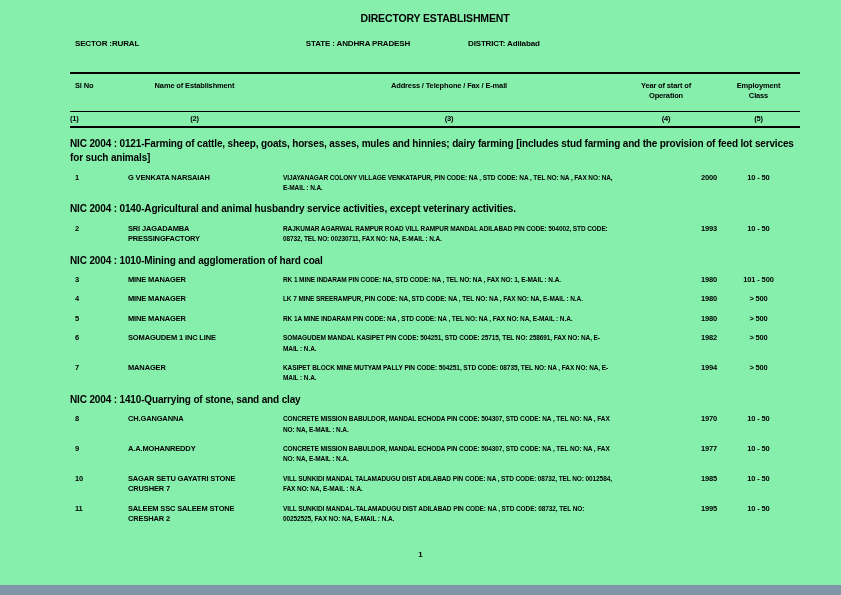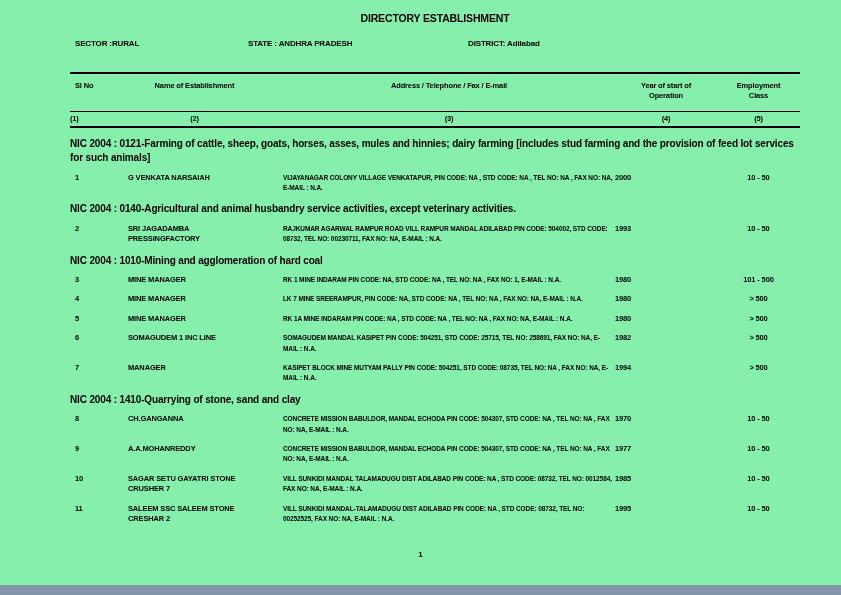--- a/index.html
+++ b/index.html
@@ -6,39 +6,39 @@
   html,body { background:#e8e8e8; }
   .page {
     position:relative; width:841px; height:595px; background:#86efac;
     font-family:"Liberation Sans", sans-serif; font-weight:bold; color:#000;
     overflow:hidden; letter-spacing:-0.15px;
   }
   .content { padding:12px 41px 0 70px; }
   .doc-title { text-align:center; font-size:10.5px; margin-bottom:15px; }
   .meta-row { display:flex; font-size:8px; margin-bottom:24px; }
   .meta-sector { width:178px; padding-left:5px; }
-  .meta-state { width:220px; }
+  .meta-state { width:220px;text-align:center; }
   .meta-district { flex:1; padding-left:0px; }
   .rule-thick { border-top:2.5px solid #000; }
   .rule-thin { border-top:1px solid #000; }
   .tgrid { display:grid; grid-template-columns:36px 177px 332px 102px 83px; }
   .thead { font-size:7.5px; padding:7px 0 10px 0; align-items:start; }
   .th-slno { padding-left:5px; }
   .th-name { text-align:center; }
   .th-address { text-align:center; }
   .th-year, .th-emp { text-align:center; line-height:1.3; }
   .colnums { font-size:7.5px; padding:2px 0 3px 0; }
   .cn { text-align:center; }
   .cn-1 { text-align:left; }
   .section-title { font-size:10px; line-height:1.45; margin:9px 0 5px 0; max-width:726px; }
   .row { margin:7px 0 9px 0; align-items:start; }
   .cell-slno { font-size:7.5px; padding-left:5px; }
   .cell-name { font-size:7.5px; line-height:1.35; max-width:125px; padding-left:2px;margin-left:20px; }
   .cell-address { font-size:6.5px; line-height:1.6; max-width:330px; letter-spacing:-0.1px; }
-  .cell-year { font-size:7.5px; text-align:left; }
+  .cell-year { font-size:7.5px; text-align:right; }
   .cell-emp { font-size:7.5px; text-align:center; }
   .page-footer { position:absolute; bottom:36px; left:0; width:100%; text-align:center; font-size:8px; }
   .bottom-bar { position:absolute; bottom:0; left:0; width:100%; height:10px; }
 </style>
 </head>
 <body>
 
 <div class="page">
   <div class="content">
 

